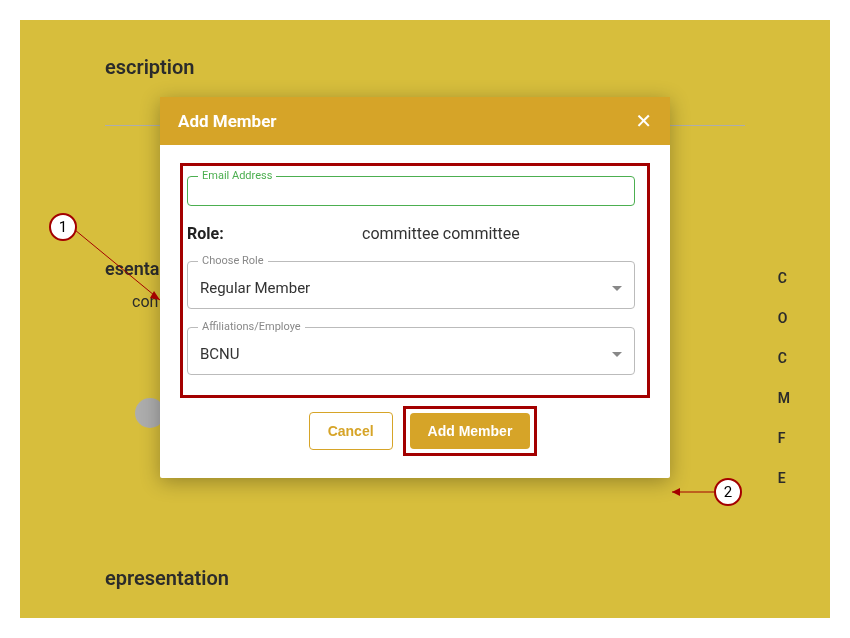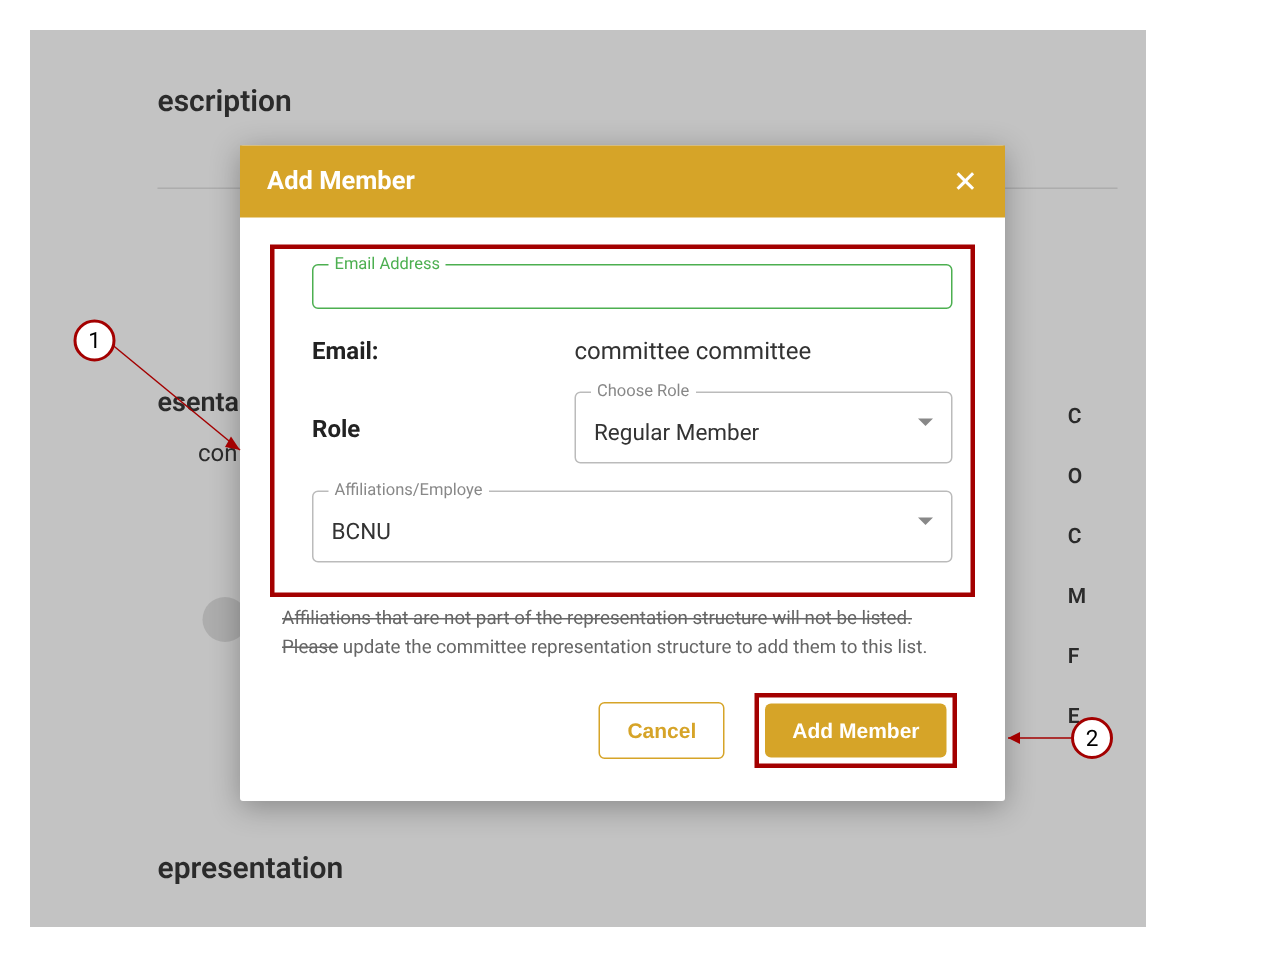--- a/index.html
+++ b/index.html
@@ -12,23 +12,23 @@
       width: 850px;
       height: 638px;
       background: #fff;
       position: relative;
       overflow: hidden;
     }
     .viewport {
       position: absolute;
       top: 20px;
       left: 20px;
-      width: 744px;
+      width: 810px;
       height: 598px;
-      background: #e5e5e5;
+      background: #fde047;
       overflow: hidden;
     }
     .bg-content {
       position: absolute;
       top: 0;
       left: 0;
       width: 100%;
       height: 100%;
       color: #333;
     }
@@ -118,21 +118,21 @@
     .close-x {
       font-size: 20px;
       cursor: pointer;
       line-height: 1;
     }
     .modal-body {
       padding: 18px 20px 8px 20px;
     }
     .annotation-box-1 {
       border: 3px solid #a30000;
-      padding: 10px 12px 14px 25px;
+      padding: 10px 12px 14px 4px;
       position: relative;
     }
     .email-field {
       position: relative;
       border: 1px solid #4caf50;
       border-radius: 4px;
       padding: 17px 12px 11px 12px;
       margin-bottom: 18px;
     }
     .email-legend {
@@ -164,21 +164,21 @@
       color: #333;
     }
     .select-field {
       position: relative;
       border: 1px solid #bbb;
       border-radius: 4px;
       padding: 17px 12px 11px 12px;
       flex: 1;
       display: flex;
       justify-content: space-between;
-      align-items: flex-start;
+      align-items: center;
       cursor: pointer;
     }
     .select-legend {
       position: absolute;
       top: -8px;
       left: 10px;
       background: #fff;
       padding: 0 4px;
       font-size: 11px;
       color: #888;
@@ -198,24 +198,24 @@
       font-size: 12.5px;
       color: #666;
       line-height: 1.5;
       margin: 6px 8px 12px 8px;
     }
     .helper-strike {
       text-decoration: line-through;
     }
     .modal-footer {
       display: flex;
-      justify-content: flex-end;
-      align-items: center;
-      padding: 0 32px 22px 20px;
-      gap: 20px;
+      justify-content: center;
+      align-items: center;
+      padding: 0 4px 22px 20px;
+      gap: 10px;
     }
     .btn-cancel {
       border: 1px solid #d6a428;
       background: #fff;
       color: #d6a428;
       padding: 10px 18px;
       border-radius: 4px;
       font-size: 14px;
       font-weight: 600;
       cursor: pointer;
@@ -296,47 +296,42 @@
     </div>
     <div class="modal-body">
 
       <div class="annotation-box-1">
 
         <div class="email-field">
           <div class="email-legend">Email Address</div>
         </div>
 
         <div class="form-row">
-          <div class="form-label">Email:</div>
+          <div class="form-label">Role:</div>
           <div class="form-value">committee committee</div>
         </div>
 
         <div class="form-row">
-          <div class="form-label">Role</div>
           <div class="select-field">
             <div class="select-legend">Choose Role</div>
             <div class="select-value">Regular Member</div>
             <div class="dropdown-arrow"></div>
           </div>
         </div>
 
         <div class="form-row" style="margin-bottom:6px;">
           <div class="select-field">
             <div class="select-legend">Affiliations/Employe</div>
             <div class="select-value">BCNU</div>
             <div class="dropdown-arrow"></div>
           </div>
         </div>
 
       </div>
 
-      <div class="helper-text">
-        <span class="helper-strike">Affiliations that are not part of the representation structure will not be listed. Please</span>
-        <span>update the committee representation structure to add them to this list.</span>
-      </div>
 
     </div>
     <div class="modal-footer">
       <button class="btn-cancel">Cancel</button>
       <div class="btn-add-wrapper">
         <button class="btn-add">Add Member</button>
       </div>
     </div>
   </div>
 

